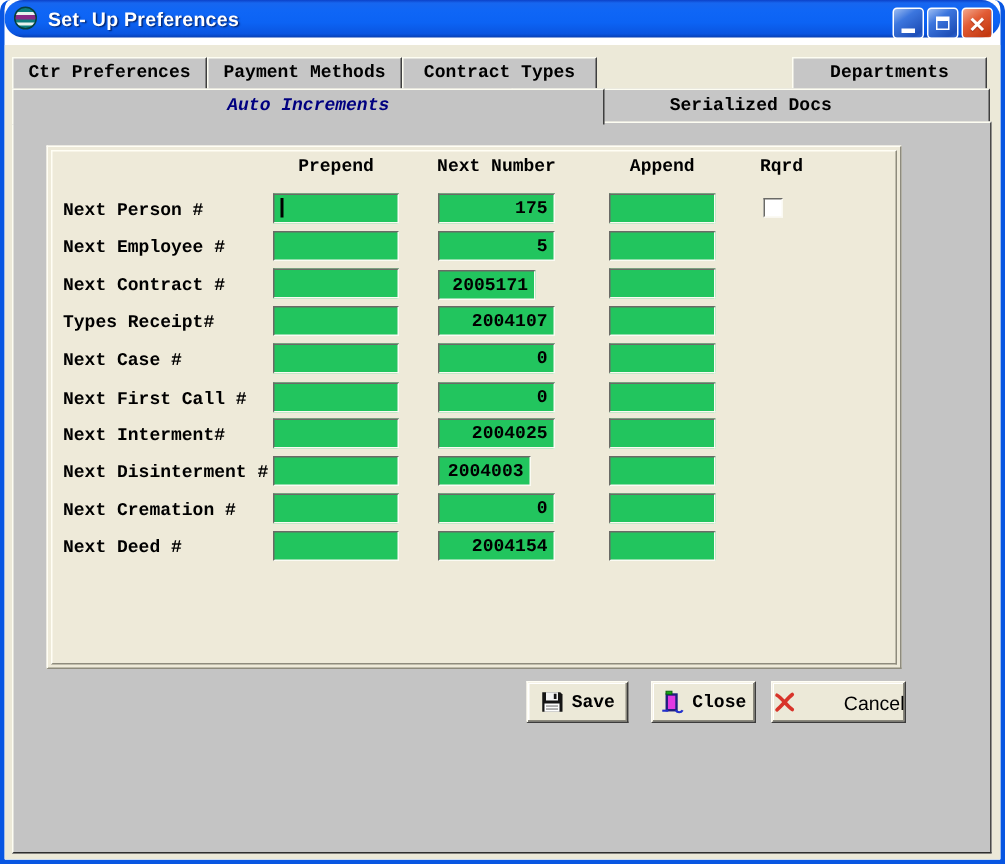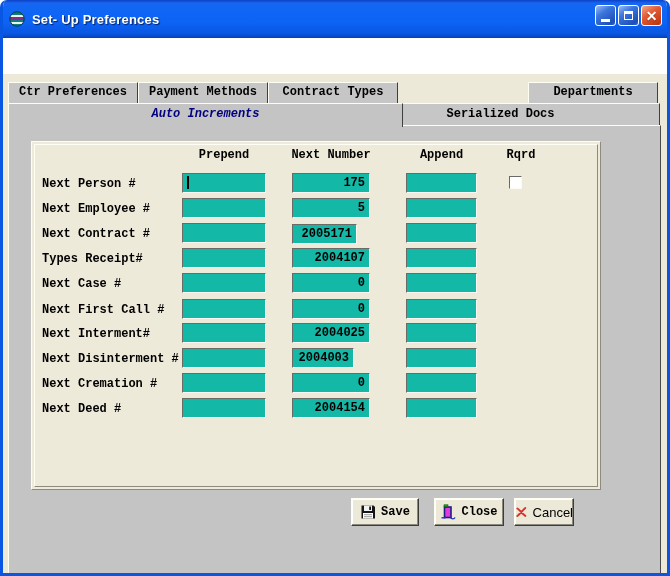--- a/index.html
+++ b/index.html
@@ -5,41 +5,41 @@
   html,body{margin:0;padding:0;background:#ffffff;}
   *{box-sizing:border-box;}
   .window{
     position:relative;width:670px;height:576px;
     border-left:3px solid #0856e2;border-right:3px solid #0856e2;border-bottom:3px solid #0856e2;
     border-radius:7px 7px 0 0;overflow:hidden;
     font-family:"Liberation Mono",monospace;
     box-shadow:inset 0 0 0 0 #000;
   }
   .titlebar{
-    position:absolute;left:0;top:0;right:0;height:38px;
+    position:absolute;left:0;top:0;right:0;height:25px;
     background:linear-gradient(180deg,#0c41c8 0%,#1766ef 8%,#0f66f6 30%,#0c63f4 60%,#0a55e0 90%,#073fb4 100%);
-    display:flex;align-items:center;padding-left:6px;
+    display:flex;align-items:center;padding-left:6px;border-radius:13px;
   }
   .app-icon{width:17px;height:17px;display:inline-block;}
   .title-text{
     margin-left:6px;color:#ffffff;font:bold 13px "Liberation Sans",sans-serif;
     text-shadow:1px 1px 1px rgba(0,22,80,.85);letter-spacing:.2px;
   }
   .controls{position:absolute;top:5px;right:5px;display:flex;gap:2px;}
   .tbtn{
     width:21px;height:21px;border:1px solid #fff;border-radius:3px;
     display:flex;align-items:center;justify-content:center;padding:0;cursor:default;
   }
   .tbtn.blue{background:linear-gradient(145deg,#9dbdf2 0%,#3c76de 35%,#1e4fb8 85%,#2f66d2 100%);}
   .tbtn.red{background:linear-gradient(145deg,#f2a88d 0%,#e25c35 40%,#c2370f 90%,#d4542c 100%);}
   .glyph-min{width:9px;height:3px;background:#fff;margin-top:10px;}
   .glyph-max{width:9px;height:9px;border:1px solid #fff;border-top:3px solid #fff;background:transparent;}
   .glyph-x{color:#fff;font:bold 14px "Liberation Sans",sans-serif;line-height:14px;text-shadow:0 1px 1px rgba(120,20,0,.6);}
   .client{
-    position:absolute;left:0;top:30px;right:0;bottom:0;background:#ece9d8;margin-top:44px;
+    position:absolute;left:0;top:30px;right:0;bottom:0;background:#ece9d8;
   }
   .tab1,.tab2{
     position:absolute;background:#c6c6c6;text-align:center;
     border-top:1px solid #fdfdf2;border-left:1px solid #fdfdf2;border-right:1px solid #3f3f3f;
     font:bold 12px "Liberation Mono",monospace;color:#000;
   }
   .tab1{top:8px;height:21px;width:130px;line-height:19px;}
   .tab2{top:29px;height:22px;line-height:20px;}
   .tab2.selected{
     height:24px;z-index:3;background:#c4c4c4;color:#000080;font-style:italic;
@@ -53,21 +53,21 @@
     position:absolute;left:22px;top:15px;width:570px;height:349px;background:#eeead9;
     border:1px solid;border-color:#fffef5 #8e8b7d #8e8b7d #fffef5;
   }
   .panel-innerframe{
     position:absolute;left:2px;top:2px;right:2px;bottom:2px;
     border:1px solid;border-color:#fffef5 #8e8b7d #8e8b7d #fffef5;pointer-events:none;
   }
   .hdr{position:absolute;top:6px;font:bold 12px "Liberation Mono",monospace;text-align:center;color:#000;}
   .rowlabel{position:absolute;left:10px;font:bold 12px "Liberation Mono",monospace;color:#000;white-space:pre;}
   .field{
-    position:absolute;height:20px;background:#14b8a6;
+    position:absolute;height:20px;background:#22c55e;
     border:1px solid;border-color:#6a6a66 #fbfaf3 #fbfaf3 #6a6a66;
     font:bold 12px "Liberation Mono",monospace;color:#000;padding:1px 4px;outline:none;
   }
   .field.num{text-align:right;}
   .caret{position:absolute;width:2px;height:13px;background:#000;z-index:2;}
   .checkbox{
     position:absolute;width:13px;height:13px;background:#fff;
     border:1px solid;border-color:#6a6a66 #fbfaf3 #fbfaf3 #6a6a66;
   }
   .btn{
@@ -204,21 +204,21 @@
       <button class="btn" style="left:425px;width:70px;">
         <svg class="icon16" viewBox="0 0 16 16">
           <rect x="4.5" y="3" width="6.5" height="10.5" fill="#e23ae2" stroke="#20207e" stroke-width="1.6"></rect>
           <rect x="4" y="0.8" width="4" height="2" fill="#18a818" stroke="#0a5c0a" stroke-width="0.6"></rect>
           <path d="M1.5 13.8 h4" stroke="#2330cc" stroke-width="1.4" fill="none"></path>
           <path d="M10.5 13.5 c1 1.8 3.6 1.8 4.6 0" stroke="#2330cc" stroke-width="1.4" fill="none"></path>
         </svg>
         <span>Close</span>
       </button>
 
-      <button class="btn sans" style="left:505px;width:60px;justify-content:space-between;">
+      <button class="btn sans" style="left:505px;width:90px;justify-content:space-between;">
         <svg class="icon16" viewBox="0 0 16 16">
           <path d="M3 3.5 C6 5 10 11 13.2 13 M13.2 3 C10 5.5 6 10.8 3 13.2" stroke="#d8342a" stroke-width="2.4" fill="none" stroke-linecap="round"></path>
         </svg>
         <span>Cancel</span>
       </button>
 
     </div>
   </div>
 </div>
 

